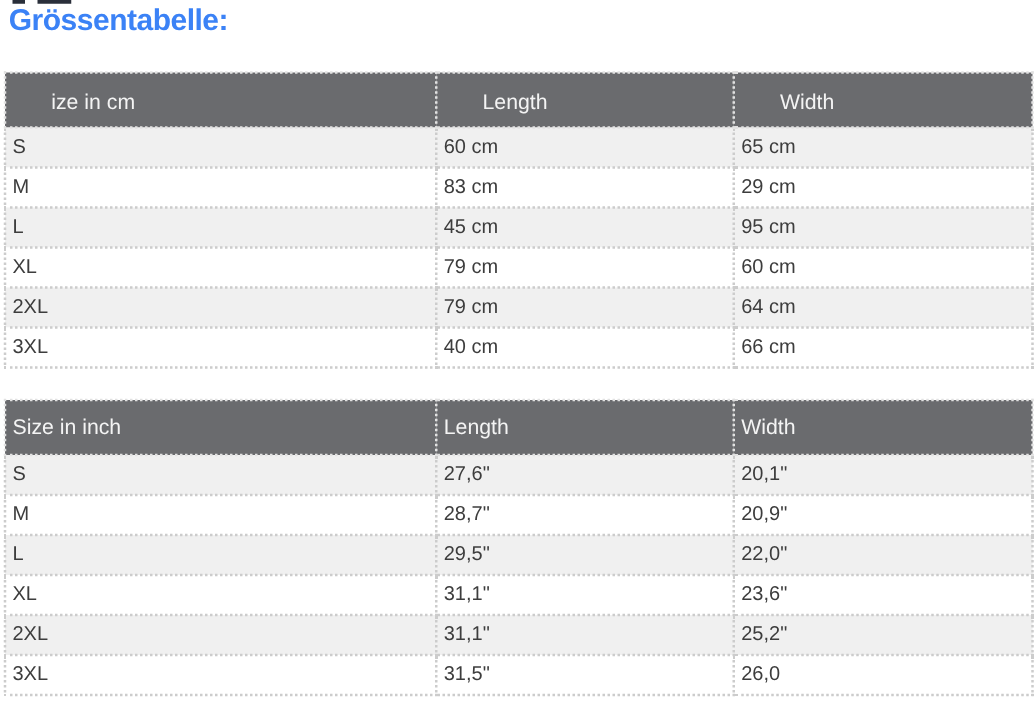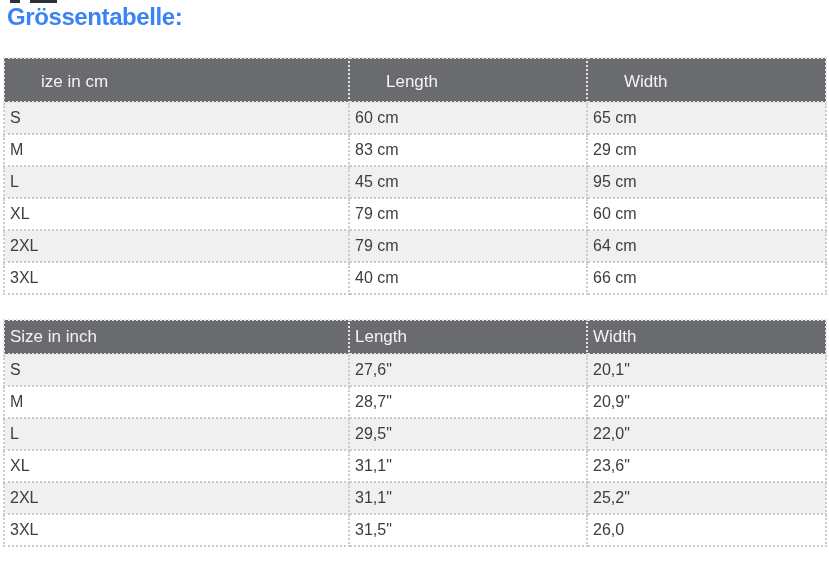--- a/index.html
+++ b/index.html
@@ -52,21 +52,21 @@
     background: #6a6b6e;
     color: #f4f4f4;
     font-weight: 400;
     font-size: 17px;
     text-align: left;
     padding: 0 0 0 5px;
     border: 2px dotted #e2e2e2;
     vertical-align: middle;
   }
   .t-cm th   { height: 44px; padding-top: 4px; padding-left: 36px; }
-  .t-inch th { height: 34px; }
+  .t-inch th { height: 44px; }
 
   .size-table td {
     font-size: 16px;
     color: #3d3d3d;
     text-align: left;
     padding: 0 0 0 5px;
     height: 32px;
     border: 2px dotted #cccccc;
     vertical-align: middle;
   }

